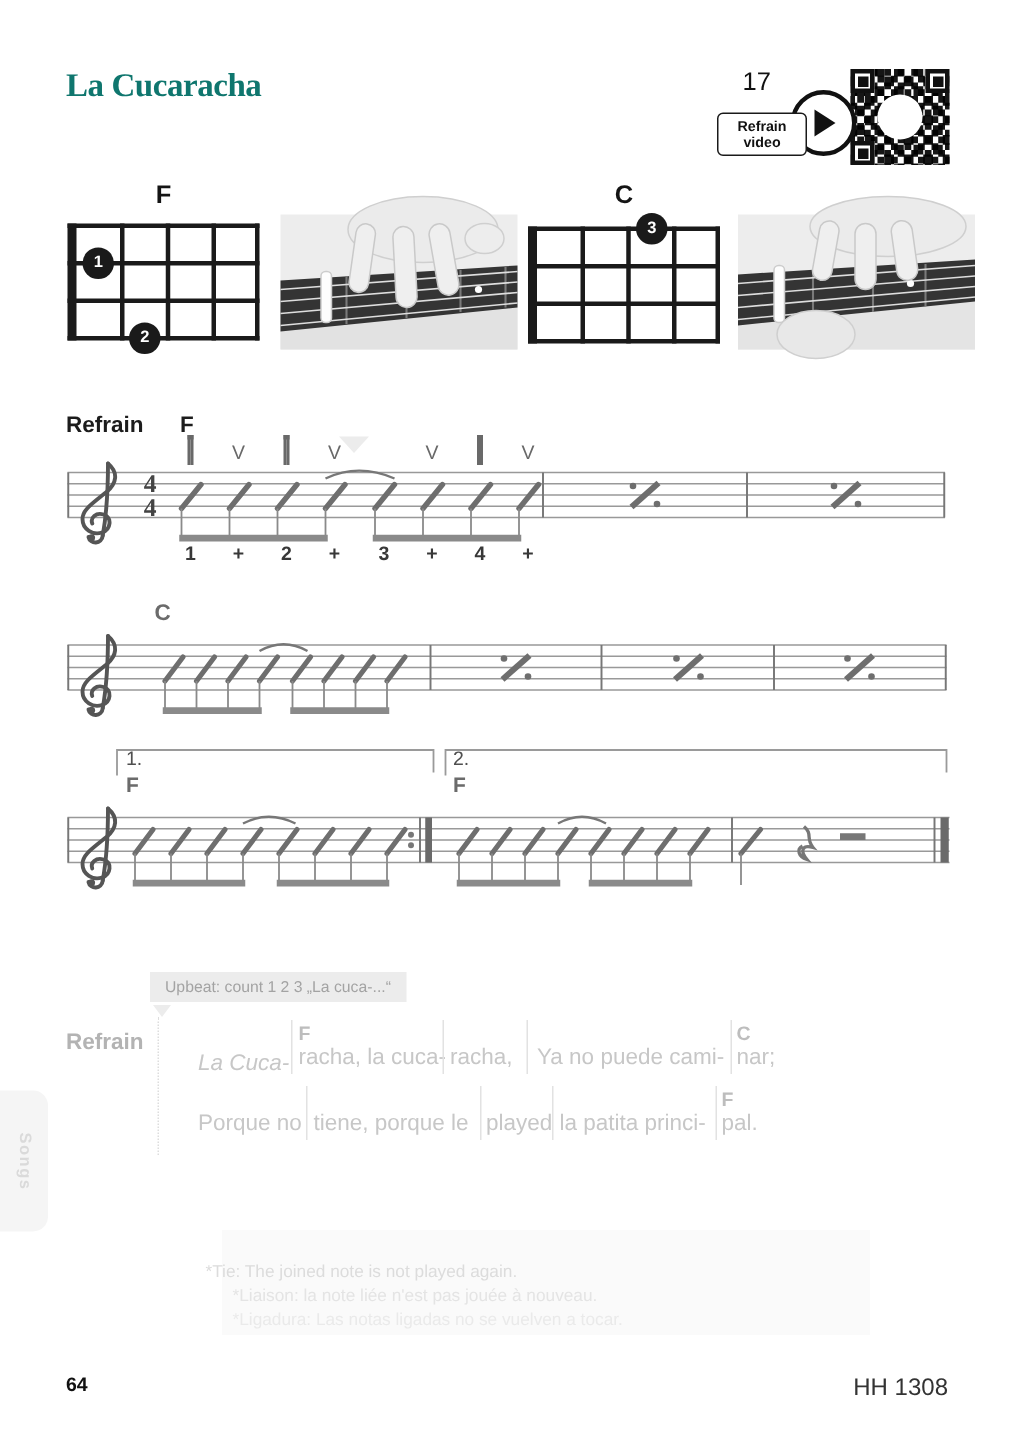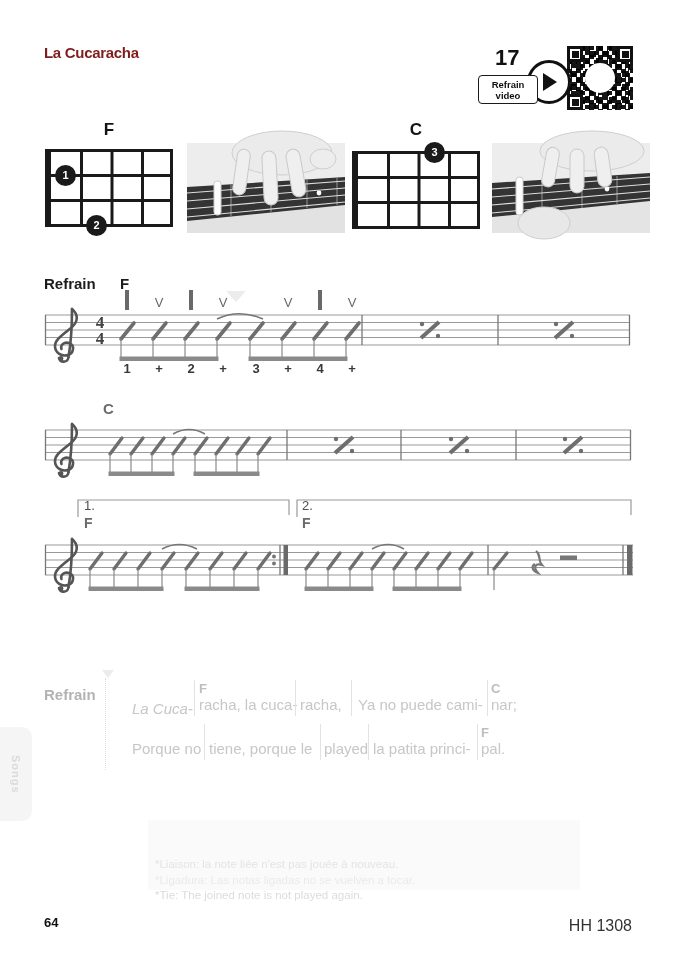--- a/index.html
+++ b/index.html
@@ -1,19 +1,19 @@
 <!DOCTYPE html>
 <html><head>
 <meta charset="utf-8">
 <style>
   html,body{margin:0;padding:0;background:#fff;}
   #page{position:relative;width:676px;height:960px;background:#ffffff;overflow:hidden;
         font-family:"Liberation Sans",sans-serif;color:#1c1c1c;}
   .abs{position:absolute;}
-  .title{font-size:15px;font-weight:bold;letter-spacing:-.3px;color:#7f1d1d;}
+  .title{font-size:22px;font-weight:bold;letter-spacing:-.3px;color:#0f766e;font-family:Liberation Serif, serif;}
   .chord-big{font-size:17px;font-weight:bold;color:#141414;text-align:center;width:128px;}
   .fdot{position:absolute;width:21px;height:21px;border-radius:50%;background:#1a1a1a;color:#fff;
         font-size:11px;font-weight:bold;line-height:21px;text-align:center;}
   .callout{background:#ececec;color:#585858;font-size:11.5px;line-height:17px;
            padding:5px 12px 6px 12px;display:flex;gap:22px;}
   .ptr{width:0;height:0;border-left:10px solid transparent;border-right:10px solid transparent;
        border-top:11px solid #ececec;}
   .staff-label{font-size:15px;font-weight:bold;color:#1c1c1c;}
   .chord-gray{font-size:14px;font-weight:bold;color:#6b6b6b;}
   .volta-num{font-size:13px;color:#4f4f4f;}
@@ -52,21 +52,21 @@
   .footer-cat{font-size:16px;color:#333;}
   svg{display:block;overflow:visible;}
 </style>
 </head>
 <body>
 
 <div id="page">
 
   <div class="abs title" style="left:44px;top:44px;">La Cucaracha</div>
 
-  <div class="abs" style="left:495px;top:45px;font-size:22px;font-weight:bold;color:#111;">17</div>
+  <div class="abs" style="left:495px;top:45px;font-size:17px;font-weight:normal;color:#111;">17</div>
   <div class="abs badge" style="left:478px;top:75px;">
     <span>Refrain</span>
     <span>video</span>
   </div>
   <div class="abs playbtn" style="left:527px;top:60px;">
     <span class="tri"></span>
   </div>
   <div class="abs qr" style="left:565px;top:44px;">
     <div class="mods"></div>
     <div class="finder" style="left:2px;top:2px;">
@@ -396,20 +396,21 @@
     <line x1="494" y1="74" x2="494" y2="95" stroke="#8a8a8a" stroke-width="1.2"></line>
     <path d="M536 56 C542 61 537 64 542 70 C535 68 533 72 538 78 C532 76 531 71 535 69" stroke="#777" stroke-width="2.2" fill="none"></path>
     <rect x="560" y="60.5" width="17" height="4.5" fill="#777"></rect>
 
     <g>
       <line x1="623" y1="50" x2="623" y2="80" stroke="#777" stroke-width="1.3"></line>
       <rect x="627" y="50" width="5.5" height="30" fill="#6a6a6a"></rect>
     </g>
   </svg>
 
+  <div class="abs upbeat" style="left:100px;top:648px;">Upbeat: count 1 2 3 „La cuca-...“</div>
   <div class="abs upptr" style="left:102px;top:670px;"></div>
   <div class="abs" style="left:105px;top:678px;height:92px;border-left:1px dotted #ddd;"></div>
 
   <div class="abs" style="left:44px;top:686px;font-size:15px;font-weight:bold;color:#b3b3b3;">Refrain</div>
 
   <div class="abs lyr" style="left:132px;top:700px;font-style:italic;">La Cuca-</div>
   <div class="abs lyrdiv" style="left:194px;top:680px;height:36px;"></div>
   <div class="abs lyrchord" style="left:199px;top:681px;">F</div>
   <div class="abs lyr" style="left:199px;top:696px;">racha, la cuca-</div>
   <div class="abs lyrdiv" style="left:295px;top:680px;height:36px;"></div>
@@ -425,21 +426,21 @@
   <div class="abs lyr" style="left:209px;top:740px;">tiene, porque le</div>
   <div class="abs lyrdiv" style="left:320px;top:724px;height:36px;"></div>
   <div class="abs lyr" style="left:324px;top:740px;">played</div>
   <div class="abs lyrdiv" style="left:368px;top:724px;height:36px;"></div>
   <div class="abs lyr" style="left:373px;top:740px;">la patita princi-</div>
   <div class="abs lyrdiv" style="left:477px;top:724px;height:36px;"></div>
   <div class="abs lyrchord" style="left:481px;top:725px;">F</div>
   <div class="abs lyr" style="left:481px;top:740px;">pal.</div>
 
   <div class="abs" style="left:148px;top:820px;width:432px;height:70px;background:#fafafa;"></div>
-  <div class="abs fnote" style="left:155px;top:842px;color:#dcdcdc;margin-top:47px;">*Tie: The joined note is not played again.</div>
+  <div class="abs fnote" style="left:137px;top:842px;color:#dcdcdc;">*Tie: The joined note is not played again.</div>
   <div class="abs fnote" style="left:155px;top:858px;color:#e4e4e4;">*Liaison: la note liée n'est pas jouée à nouveau.</div>
   <div class="abs fnote" style="left:155px;top:874px;color:#eaeaea;">*Ligadura: Las notas ligadas no se vuelven a tocar.</div>
 
   <div class="abs sidetab" style="left:0;top:727px;">
     <span>Songs</span>
   </div>
   <div class="abs footer-num" style="left:44px;top:915px;">64</div>
   <div class="abs footer-cat" style="right:44px;top:917px;">HH 1308</div>
 
 </div>

